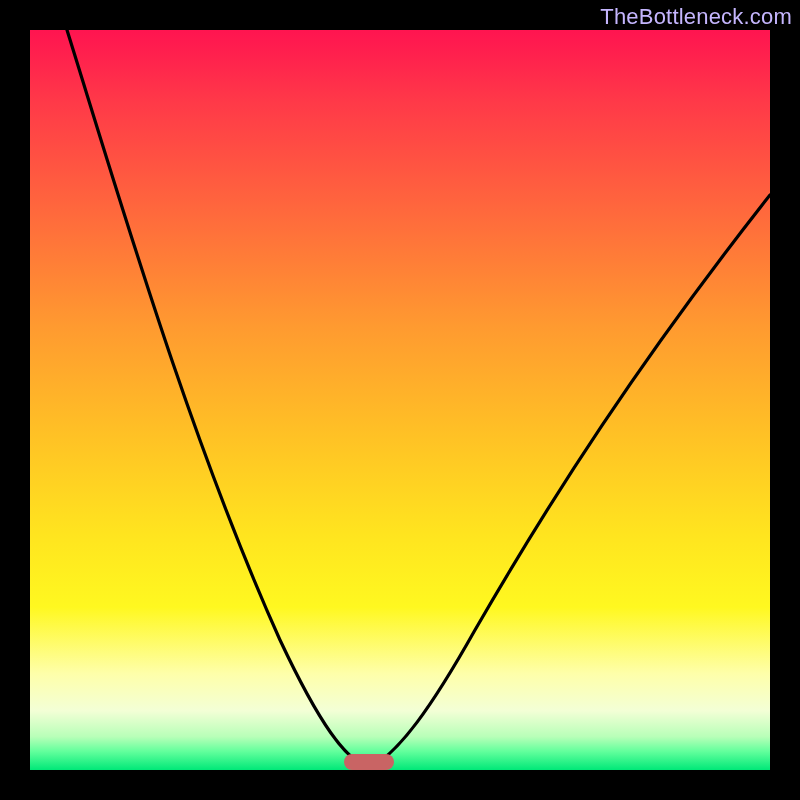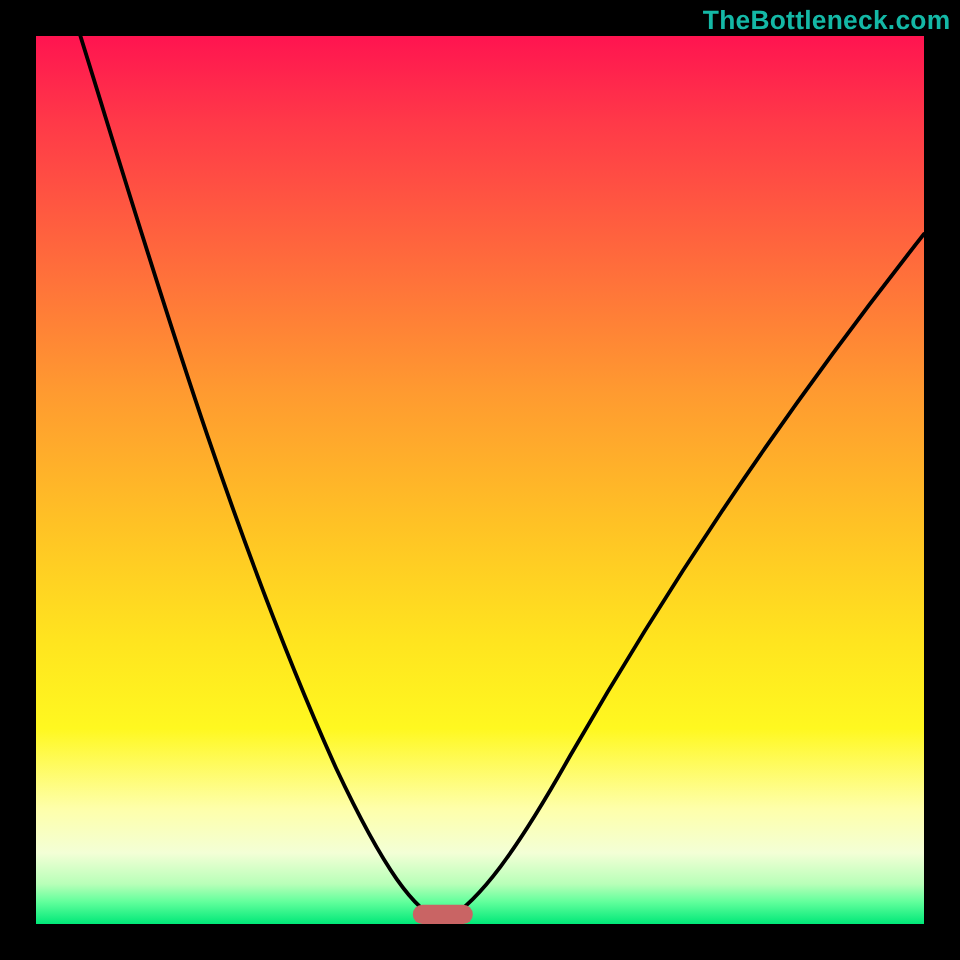--- a/index.html
+++ b/index.html
@@ -49,23 +49,23 @@
   .curve-svg {
     position: absolute;
     inset: 0;
     width: 100%;
     height: 100%;
   }
   .watermark {
     position: absolute;
     top: 4px;
     right: 8px;
-    color: #14b8a6;
+    color: #c4b5fd;
     font-size: 22px;
-    font-weight: 700;
+    font-weight: 400;
     letter-spacing: 0.2px;
   }
   .marker {
     position: absolute;
     height: 16px;
     border-radius: 8px;
     background: #c96464;
   }
 </style>
 </head>

